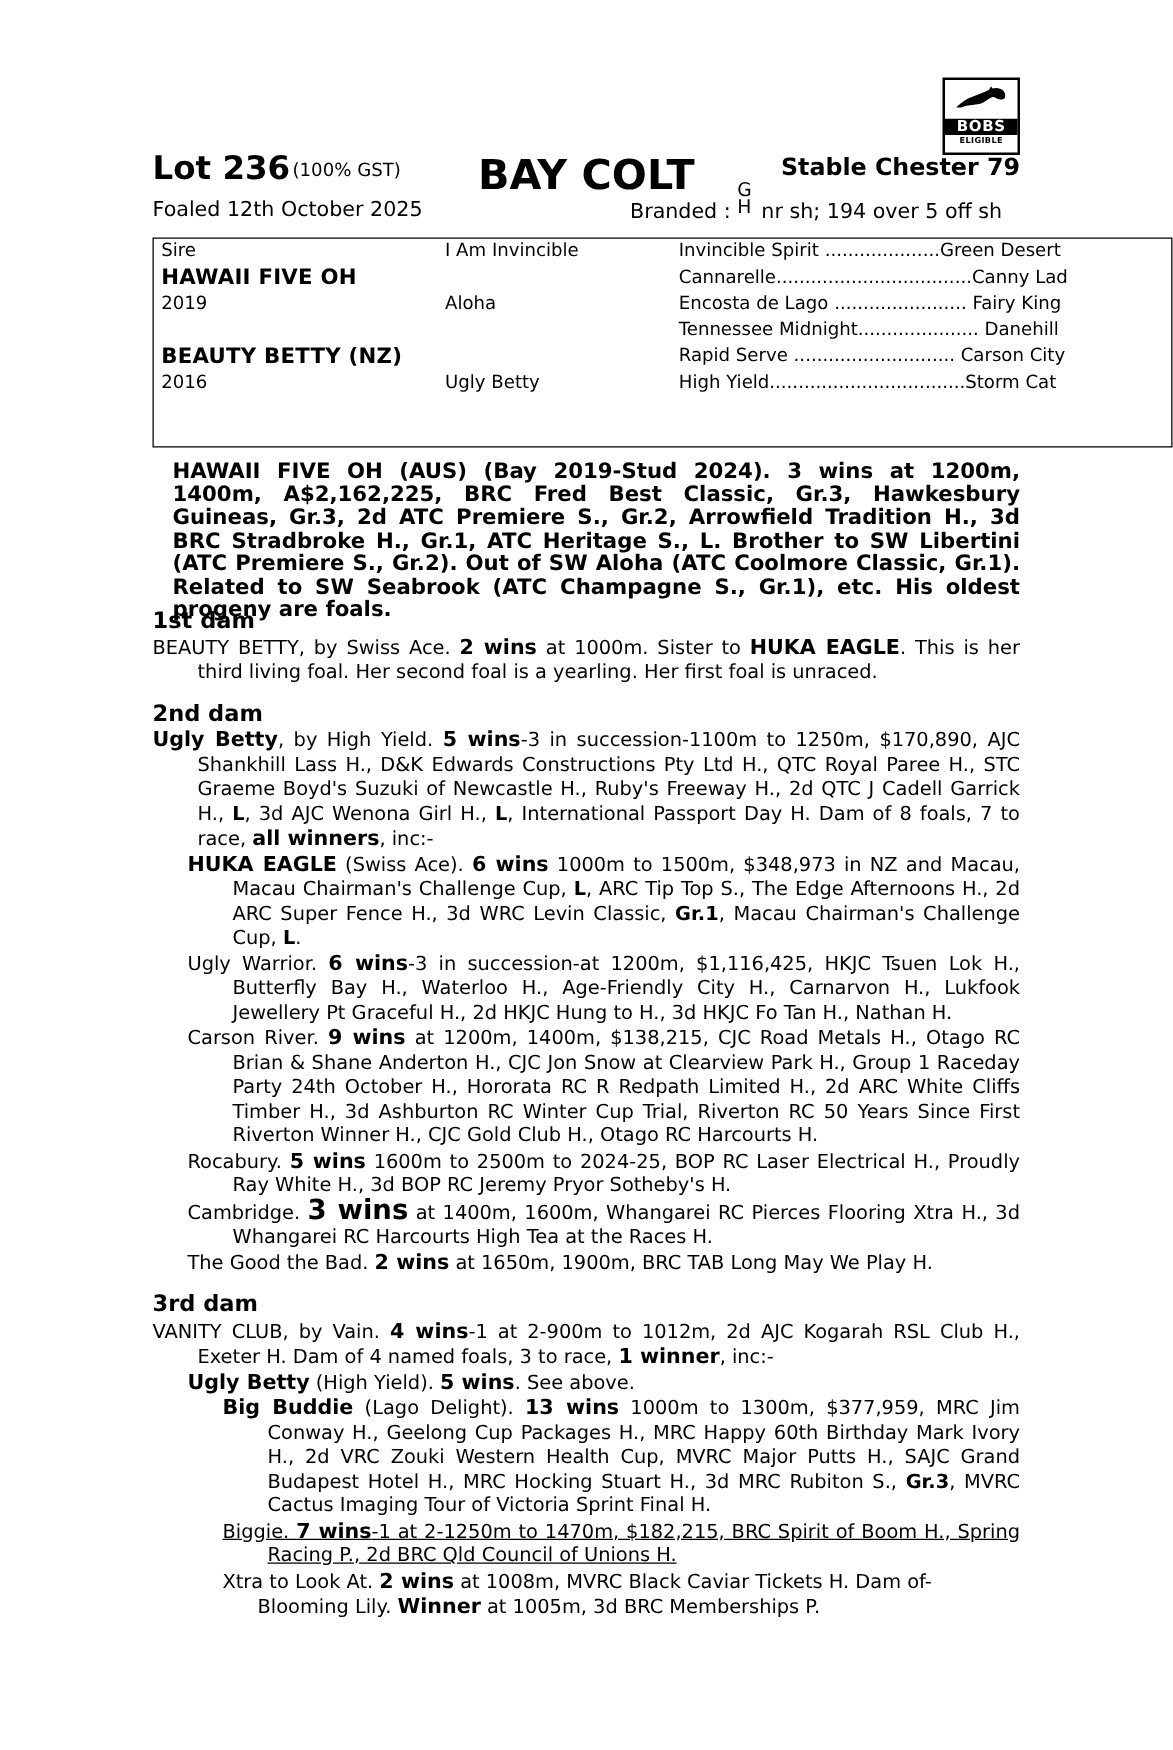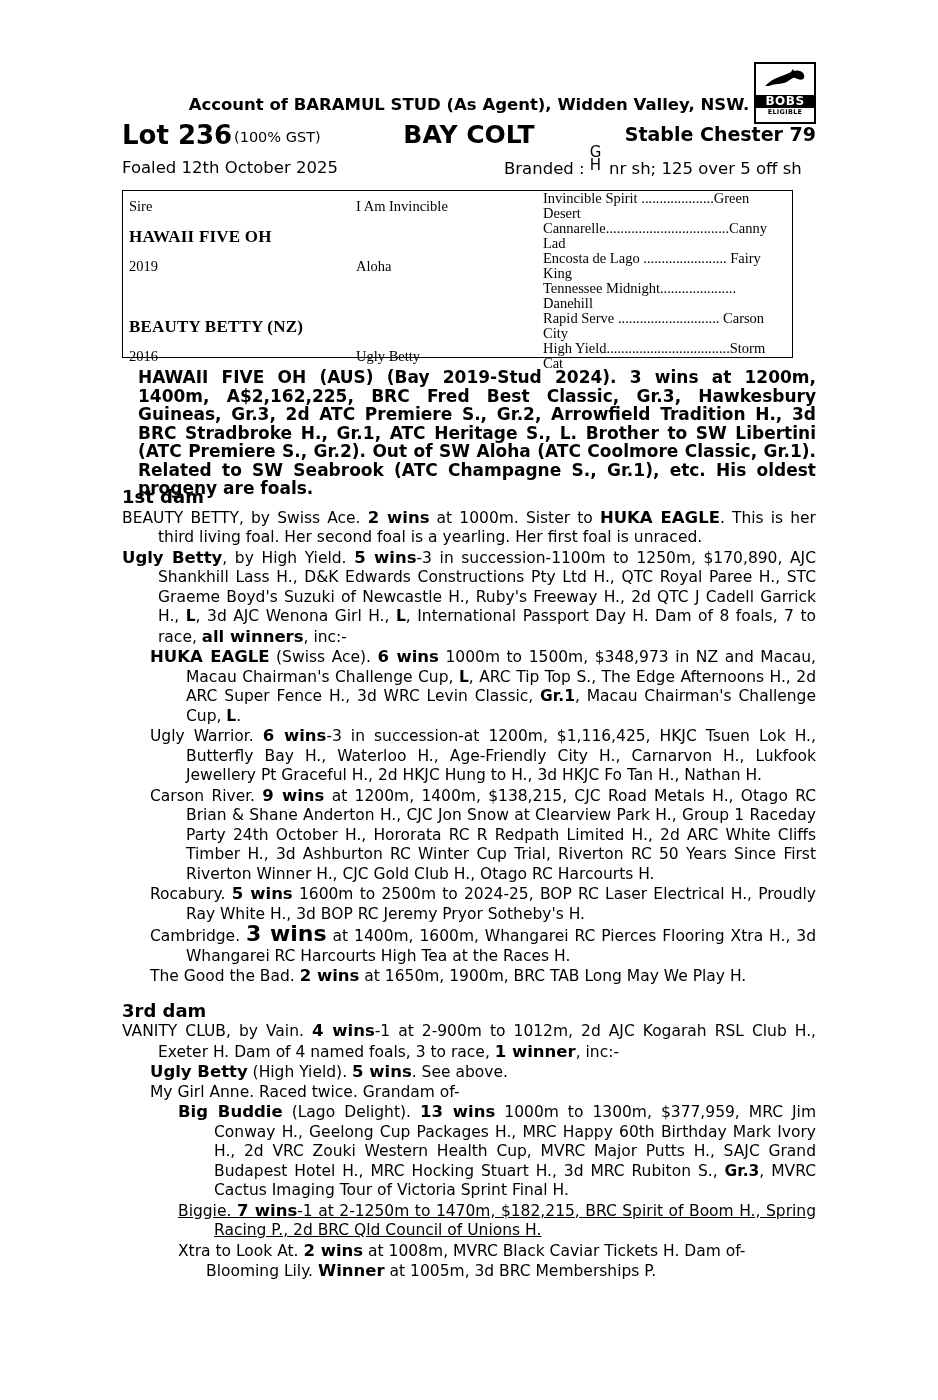--- a/index.html
+++ b/index.html
@@ -85,21 +85,21 @@
     position: absolute;
     left: 112px;
     top: 9px;
     font-size: 14.5px;
   }
   .colt-type {
     position: absolute;
     left: 50%;
     transform: translateX(-50%);
     top: 0;
-    font-size: 25px;
+    font-size: 33px;
     font-weight: bold;
   }
   .stable {
     position: absolute;
     right: 0;
     top: 3px;
     font-size: 19px;
     font-weight: bold;
   }
   .foal-row {
@@ -139,25 +139,24 @@
     left: 0;
     top: 0px;
     font-size: 15px;
     line-height: 15px;
   }
   
   .ped-table {
     position: absolute;
     left: 122px;
     top: 190px;
-    width: 671px;
+    width: 816px;
     border: 1.5px solid #000;
     box-sizing: border-box;
     height: 168px;
-    font-family: Liberation Serif, serif;
   }
   .ped-table table {
     width: 100%;
     border-collapse: collapse;
     font-size: 14.5px;
   }
   .ped-table td {
     padding: 0 6px;
     vertical-align: middle;
     line-height: 15px;
@@ -214,38 +213,37 @@
     <span class="horse">
       <svg width="44" height="20" viewBox="0 0 44 20">
         <path d="M2 17 C6 13 10 10 16 8 C20 6.5 24 5 28 3 C31 1.5 34 1 37 2 C40 3 42 6 41 9 C40 11 37 11 35 10 C33 9.3 32 8 30 9 C27 10.2 25 13 21 14 C16 15.2 10 15 6 17 Z" fill="#000"></path>
         <path d="M28 3 L30 0 L31.5 3 Z" fill="#000"></path>
       </svg>
     </span>
     <span class="bobs-text">BOBS</span>
     <span class="elig-text">ELIGIBLE</span>
   </div>
 
-  <div class="account-line">Account of BARAMUL STUD (As Agent), Widden Valley, NSW.</div>
 
   <div class="lot-row">
     <span class="lot-no">Lot 236</span>
     <span class="lot-gst">(100% GST)</span>
     <span class="colt-type">BAY COLT</span>
     <span class="stable">Stable Chester 79</span>
   </div>
 
   <div class="foal-row">
     <span class="foaled">Foaled 12th October 2025</span>
     <span class="branded">
       <span>Branded :</span>
       <span class="brand-stack">
         <span class="top">G</span>
         <span class="bot">H</span>
       </span>
-      <span>nr sh; 125 over 5 off sh</span>
+      <span>nr sh; 194 over 5 off sh</span>
     </span>
   </div>
 
   <div class="ped-table">
     <table>
       <tbody>
           <tr>
         <td class="col-a">Sire</td>
         <td class="col-b">I Am Invincible</td>
         <td class="col-c">Invincible Spirit ....................Green Desert</td>
@@ -277,30 +275,30 @@
       </tr>
     </tbody>
       </table>
   </div>
 
   <div class="sire-para">HAWAII FIVE OH (AUS) (Bay 2019-Stud 2024). 3 wins at 1200m, 1400m, A$2,162,225, BRC Fred Best Classic, Gr.3, Hawkesbury Guineas, Gr.3, 2d ATC Premiere S., Gr.2, Arrowfield Tradition H., 3d BRC Stradbroke H., Gr.1, ATC Heritage S., L. Brother to SW Libertini (ATC Premiere S., Gr.2). Out of SW Aloha (ATC Coolmore Classic, Gr.1). Related to SW Seabrook (ATC Champagne S., Gr.1), etc. His oldest progeny are foals.</div>
 
   <div class="body" id="body-root">
       <div class="dam-head">1st dam</div>
       <p class="entry" style="padding-left: 36px;"><span style="margin-left: -36px;">BEAUTY BETTY, by Swiss Ace. </span><span class="wins" style="font-weight: bold; font-size: 16.5px;">2 wins</span><span> at 1000m. Sister to </span><span class="hname" style="font-weight: bold; font-size: 16.5px;">HUKA EAGLE</span><span>. This is her third living foal. Her second foal is a yearling. Her first foal is unraced.</span></p>
+      <div class="dam-head sec-gap">2nd dam</div>
       <p class="entry" style="padding-left: 36px;"><span class="hname" style="font-weight: bold; font-size: 16.5px; margin-left: -36px;">Ugly Betty</span><span>, by High Yield. </span><span class="wins" style="font-weight: bold; font-size: 16.5px;">5 wins</span><span>-3 in succession-1100m to 1250m, $170,890, AJC Shankhill Lass H., D&amp;K Edwards Constructions Pty Ltd H., QTC Royal Paree H., STC Graeme Boyd's Suzuki of Newcastle H., Ruby's Freeway H., 2d QTC J Cadell Garrick H., </span><span class="gr" style="font-weight: bold;">L</span><span>, 3d AJC Wenona Girl H., </span><span class="gr" style="font-weight: bold;">L</span><span>, International Passport Day H. Dam of 8 foals, 7 to race, </span><span class="wins" style="font-weight: bold; font-size: 16.5px;">all winners</span><span>, inc:-</span></p>
       <p class="entry" style="padding-left: 64px;"><span class="hname" style="font-weight: bold; font-size: 16.5px; margin-left: -36px;">HUKA EAGLE</span><span> (Swiss Ace). </span><span class="wins" style="font-weight: bold; font-size: 16.5px;">6 wins</span><span> 1000m to 1500m, $348,973 in NZ and Macau, Macau Chairman's Challenge Cup, </span><span class="gr" style="font-weight: bold;">L</span><span>, ARC Tip Top S., The Edge Afternoons H., 2d ARC Super Fence H., 3d WRC Levin Classic, </span><span class="gr" style="font-weight: bold;">Gr.1</span><span>, Macau Chairman's Challenge Cup, </span><span class="gr" style="font-weight: bold;">L</span><span>.</span></p>
       <p class="entry" style="padding-left: 64px;"><span style="margin-left: -36px;">Ugly Warrior. </span><span class="wins" style="font-weight: bold; font-size: 16.5px;">6 wins</span><span>-3 in succession-at 1200m, $1,116,425, HKJC Tsuen Lok H., Butterfly Bay H., Waterloo H., Age-Friendly City H., Carnarvon H., Lukfook Jewellery Pt Graceful H., 2d HKJC Hung to H., 3d HKJC Fo Tan H., Nathan H.</span></p>
       <p class="entry" style="padding-left: 64px;"><span style="margin-left: -36px;">Carson River. </span><span class="wins" style="font-weight: bold; font-size: 16.5px;">9 wins</span><span> at 1200m, 1400m, $138,215, CJC Road Metals H., Otago RC Brian &amp; Shane Anderton H., CJC Jon Snow at Clearview Park H., Group 1 Raceday Party 24th October H., Hororata RC R Redpath Limited H., 2d ARC White Cliffs Timber H., 3d Ashburton RC Winter Cup Trial, Riverton RC 50 Years Since First Riverton Winner H., CJC Gold Club H., Otago RC Harcourts H.</span></p>
       <p class="entry" style="padding-left: 64px;"><span style="margin-left: -36px;">Rocabury. </span><span class="wins" style="font-weight: bold; font-size: 16.5px;">5 wins</span><span> 1600m to 2500m to 2024-25, BOP RC Laser Electrical H., Proudly Ray White H., 3d BOP RC Jeremy Pryor Sotheby's H.</span></p>
       <p class="entry" style="padding-left: 64px;"><span style="margin-left: -36px;">Cambridge. </span><span class="wins" style="font-weight: bold; font-size: 22px;">3 wins</span><span> at 1400m, 1600m, Whangarei RC Pierces Flooring Xtra H., 3d Whangarei RC Harcourts High Tea at the Races H.</span></p>
       <p class="entry" style="padding-left: 64px;"><span style="margin-left: -36px;">The Good the Bad. </span><span class="wins" style="font-weight: bold; font-size: 16.5px;">2 wins</span><span> at 1650m, 1900m, BRC TAB Long May We Play H.</span></p>
       <div class="dam-head sec-gap">3rd dam</div>
       <p class="entry" style="padding-left: 36px;"><span style="margin-left: -36px;">VANITY CLUB, by Vain. </span><span class="wins" style="font-weight: bold; font-size: 16.5px;">4 wins</span><span>-1 at 2-900m to 1012m, 2d AJC Kogarah RSL Club H., Exeter H. Dam of 4 named foals, 3 to race, </span><span class="wins" style="font-weight: bold; font-size: 16.5px;">1 winner</span><span>, inc:-</span></p>
       <p class="entry" style="padding-left: 64px;"><span class="hname" style="font-weight: bold; font-size: 16.5px; margin-left: -36px;">Ugly Betty</span><span> (High Yield). </span><span class="wins" style="font-weight: bold; font-size: 16.5px;">5 wins</span><span>. See above.</span></p>
-      <p class="entry" style="padding-left: 64px;"><span style="margin-left: -36px;">My Girl Anne. Raced twice. Grandam of-</span></p>
       <p class="entry" style="padding-left: 92px;"><span class="hname" style="font-weight: bold; font-size: 16.5px; margin-left: -36px;">Big Buddie</span><span> (Lago Delight). </span><span class="wins" style="font-weight: bold; font-size: 16.5px;">13 wins</span><span> 1000m to 1300m, $377,959, MRC Jim Conway H., Geelong Cup Packages H., MRC Happy 60th Birthday Mark Ivory H., 2d VRC Zouki Western Health Cup, MVRC Major Putts H., SAJC Grand Budapest Hotel H., MRC Hocking Stuart H., 3d MRC Rubiton S., </span><span class="gr" style="font-weight: bold;">Gr.3</span><span>, MVRC Cactus Imaging Tour of Victoria Sprint Final H.</span></p>
       <p class="entry" style="padding-left: 92px; text-decoration: underline;"><span style="margin-left: -36px;">Biggie. </span><span class="wins" style="font-weight: bold; font-size: 16.5px;">7 wins</span><span>-1 at 2-1250m to 1470m, $182,215, BRC Spirit of Boom H., Spring Racing P., 2d BRC Qld Council of Unions H.</span></p>
       <p class="entry" style="padding-left: 92px;"><span style="margin-left: -36px;">Xtra to Look At. </span><span class="wins" style="font-weight: bold; font-size: 16.5px;">2 wins</span><span> at 1008m, MVRC Black Caviar Tickets H. Dam of-</span></p>
       <p class="entry" style="padding-left: 120px;"><span style="margin-left: -36px;">Blooming Lily. </span><span class="wins" style="font-weight: bold; font-size: 16.5px;">Winner</span><span> at 1005m, 3d BRC Memberships P.</span></p>
     </div>
 
 </div>
 
 </body></html>

